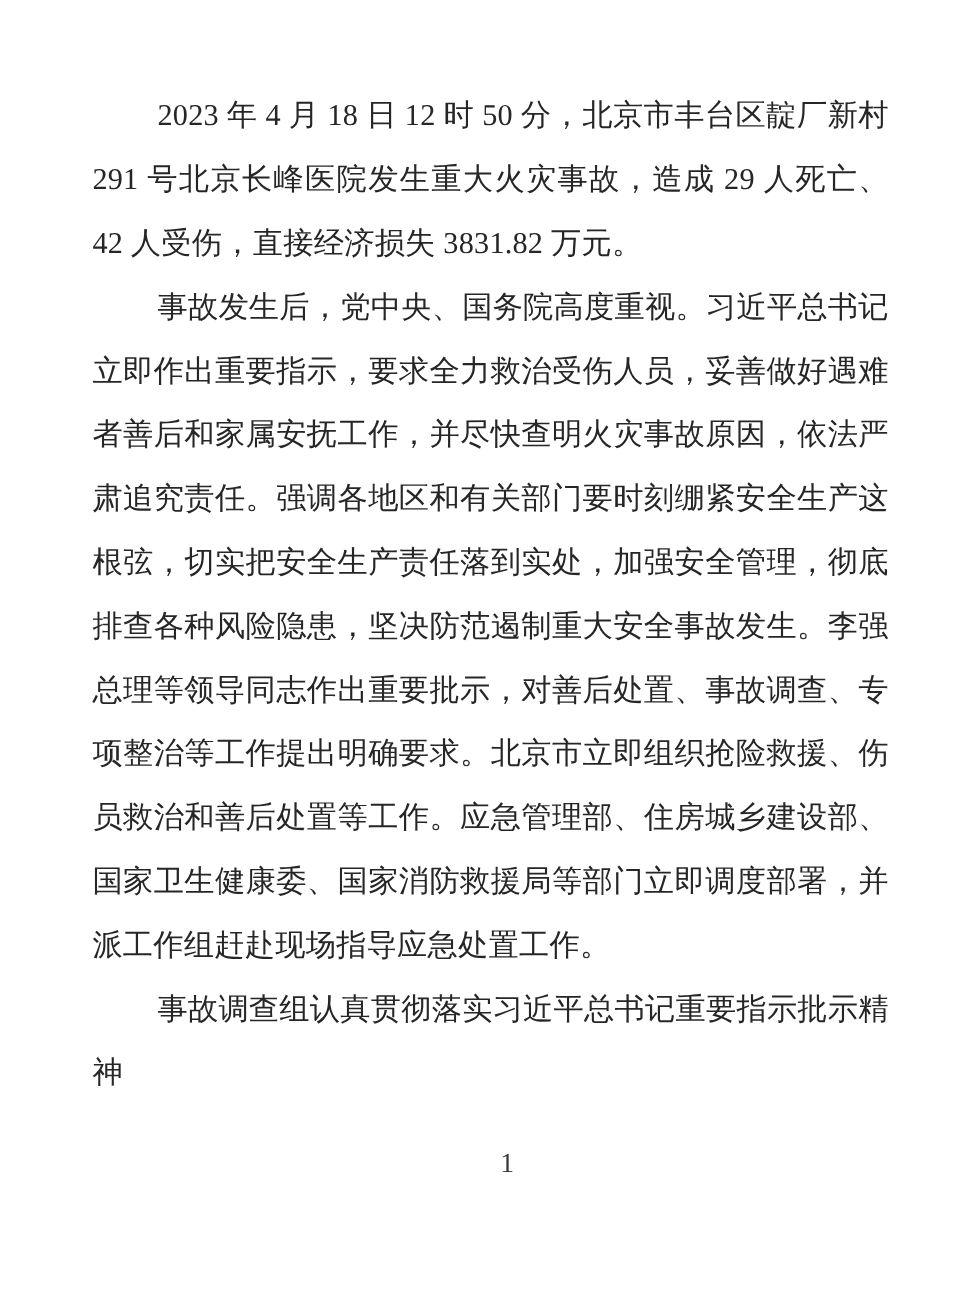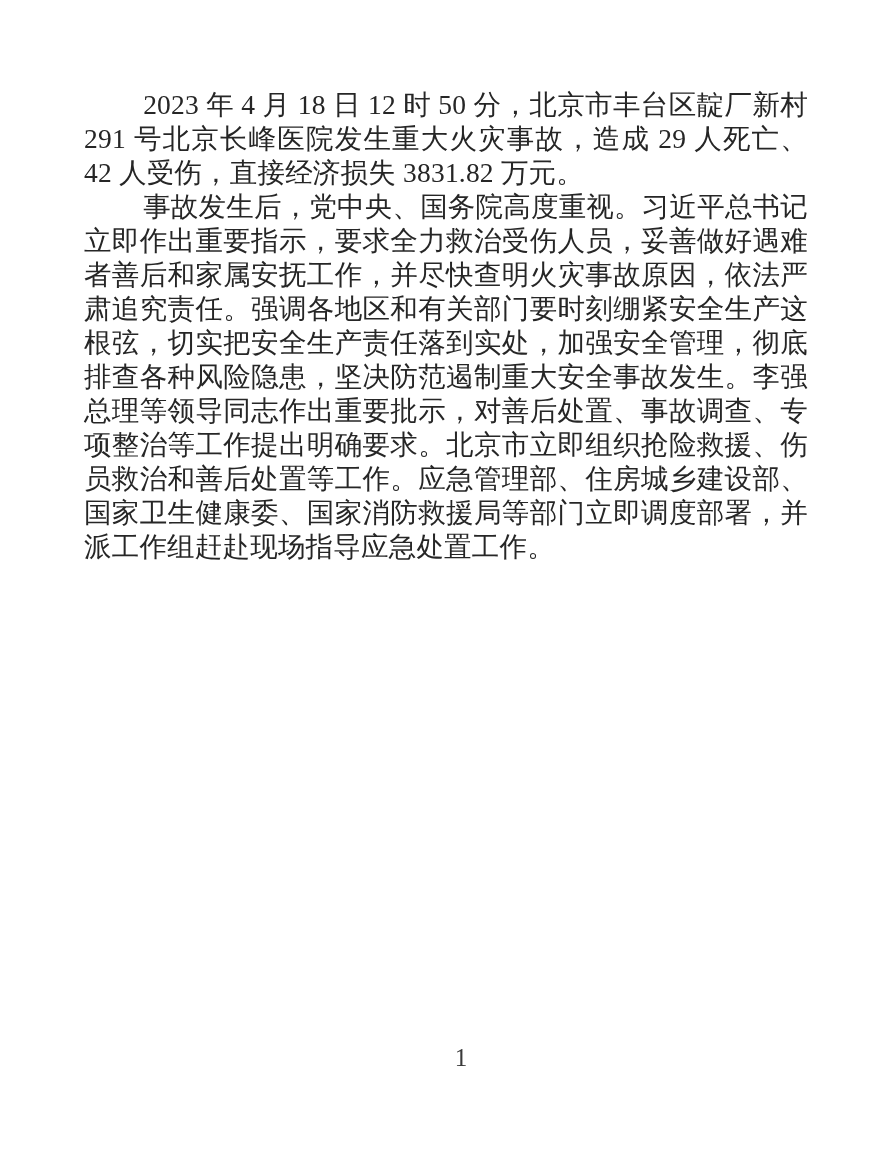--- a/index.html
+++ b/index.html
@@ -15,24 +15,23 @@
     overflow: hidden;
     font-family: "Liberation Serif", "DejaVu Serif", serif;
     color: #262626;
   }
   .body-text {
     position: absolute;
     left: 84px;
     top: 76px;
     width: 724px;
     font-size: 27.5px;
-    line-height: 34px;
+    line-height: 58px;
     text-align: justify;
     letter-spacing: 0.2px;
-    margin-top: 12px;
   }
   .body-text p {
     margin: 0;
     padding: 0;
     text-indent: 2.15em;
   }
   .page-number {
     position: absolute;
     top: 1044px;
     left: 0;
@@ -43,15 +42,16 @@
     color: #3a3a3a;
   }
 </style>
 </head>
 <body>
 
 <div class="page">
   <div class="body-text">
     <p>2023 年 4 月 18 日 12 时 50 分，北京市丰台区靛厂新村 291 号北京长峰医院发生重大火灾事故，造成 29 人死亡、42 人受伤，直接经济损失 3831.82 万元。</p>
     <p>事故发生后，党中央、国务院高度重视。习近平总书记立即作出重要指示，要求全力救治受伤人员，妥善做好遇难者善后和家属安抚工作，并尽快查明火灾事故原因，依法严肃追究责任。强调各地区和有关部门要时刻绷紧安全生产这根弦，切实把安全生产责任落到实处，加强安全管理，彻底排查各种风险隐患，坚决防范遏制重大安全事故发生。李强总理等领导同志作出重要批示，对善后处置、事故调查、专项整治等工作提出明确要求。北京市立即组织抢险救援、伤员救治和善后处置等工作。应急管理部、住房城乡建设部、国家卫生健康委、国家消防救援局等部门立即调度部署，并派工作组赶赴现场指导应急处置工作。</p>
+    <p>事故调查组认真贯彻落实习近平总书记重要指示批示精神</p>
   </div>
   <div class="page-number">1</div>
 </div>
 
 </body></html>

